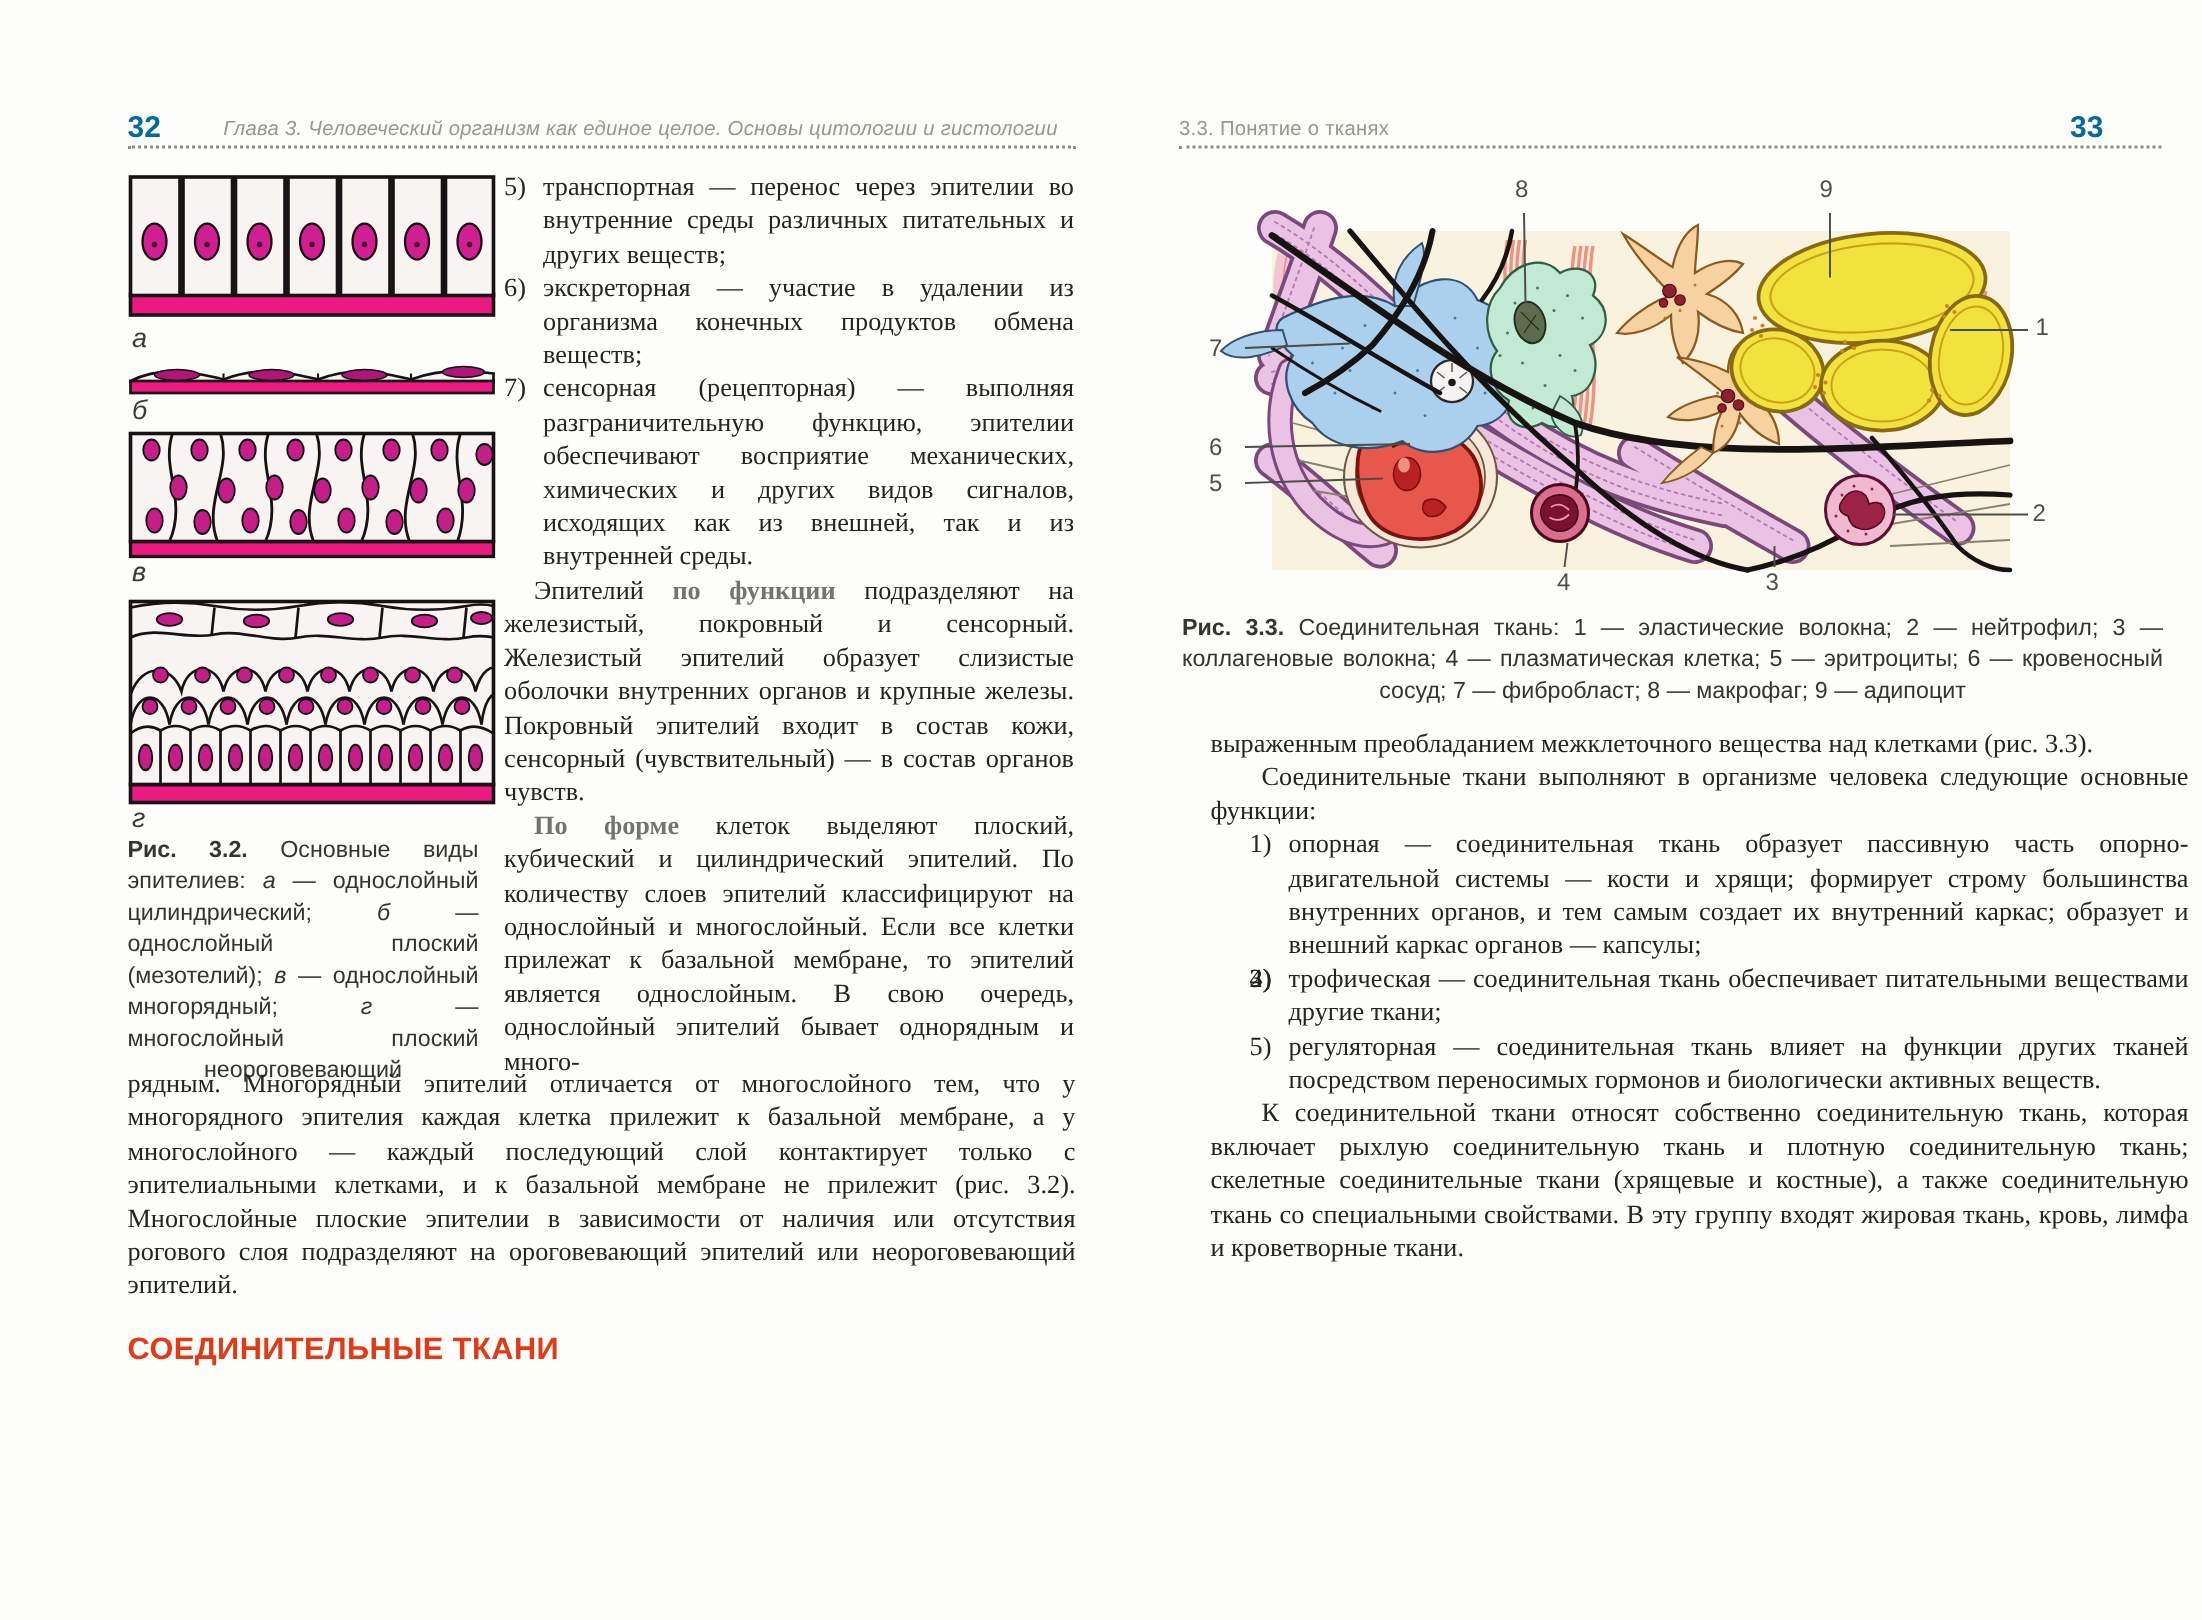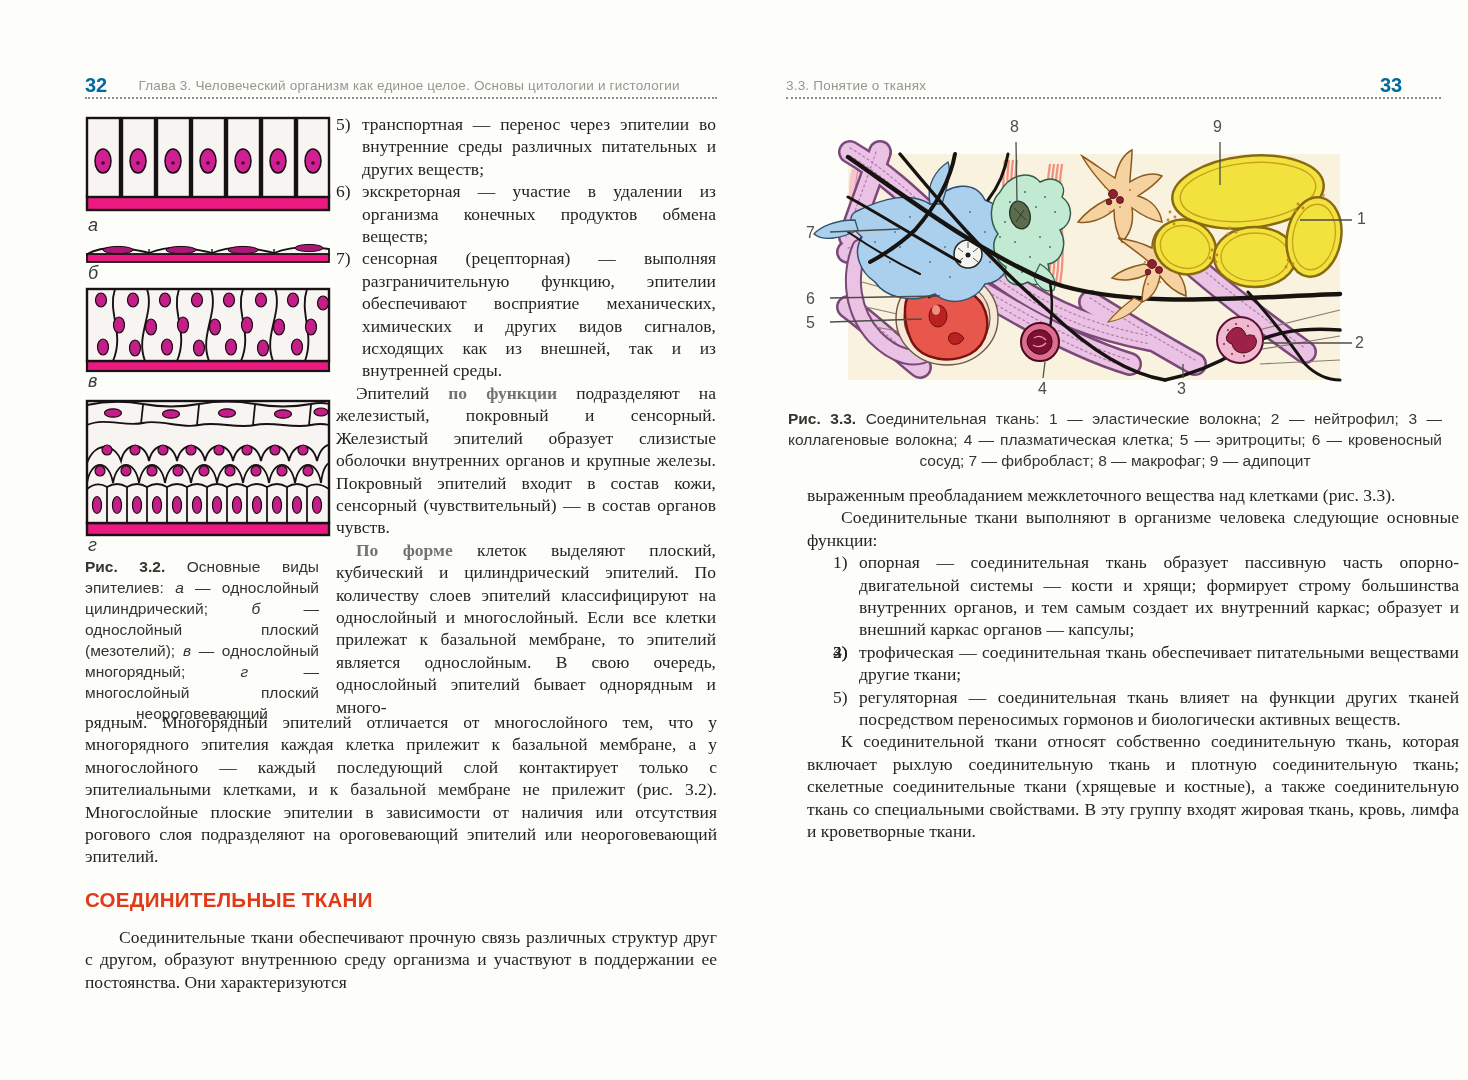--- a/index.html
+++ b/index.html
@@ -20,21 +20,21 @@
   .figlabel{font-style:italic;font-size:18px;color:#3a3a36;font-family:"Liberation Sans",sans-serif;}
   .numlabel{font-family:"Liberation Sans",sans-serif;font-size:16px;color:#50504a;}
   .heading{font-family:"Liberation Sans",sans-serif;font-weight:bold;font-size:20.5px;color:#e23a18;letter-spacing:.3px;}
 </style>
 </head>
 <body>
 
 <div id="page">
 
   <div class="abs pagenum" style="left:85px;top:74px;">32</div>
-  <div class="abs runhead" style="left:116px;top:78px;width:586px;text-align:center;">Глава 3. Человеческий организм как единое целое. Основы цитологии и гистологии</div>
+  <div class="abs runhead" style="left:134px;top:78px;width:586px;text-align:center;font-style:italic;">Глава 3. Человеческий организм как единое целое. Основы цитологии и гистологии</div>
   <div class="abs dotrule" style="left:85px;top:97px;width:632px;"></div>
 
   <svg class="abs" style="left:85px;top:116px;" width="246" height="98" viewBox="0 0 246 98">
     <rect x="2" y="80" width="242" height="14" fill="#ec1a80" stroke="#171214" stroke-width="2.4"></rect>
     <g fill="#f8f4f1" stroke="#171214" stroke-width="2.4">
       <rect x="2" y="2" width="33" height="79"></rect>
         <rect x="37" y="2" width="33" height="79"></rect>
       <rect x="72" y="2" width="33" height="79"></rect>
         <rect x="107" y="2" width="33" height="79"></rect>
       <rect x="142" y="2" width="33" height="79"></rect>
@@ -219,21 +219,20 @@
       <span>сенсорная (рецепторная) — выполняя разграничительную функцию, эпителии обеспечивают восприятие механических, химических и других видов сигналов, исходящих как из внешней, так и из внутренней среды.</span>
     </div>
     <div class="body-text" style="text-indent:20px;"><span>Эпителий </span><span class="red">по функции</span><span> подразделяют на железистый, покровный и сенсорный. Железистый эпителий образует слизистые оболочки внутренних органов и крупные железы. Покровный эпителий входит в состав кожи, сенсорный (чувствительный) — в состав органов чувств.</span></div>
     <div class="body-text" style="text-indent:20px;"><span class="red">По форме</span><span> клеток выделяют плоский, кубический и цилиндрический эпителий. По количеству слоев эпителий классифицируют на однослойный и многослойный. Если все клетки прилежат к базальной мембране, то эпителий является однослойным. В свою очередь, однослойный эпителий бывает однорядным и много-</span></div>
   </div>
 
   <div class="abs body-text" style="left:85px;top:711px;width:632px;">рядным. Многорядный эпителий отличается от многослойного тем, что у многорядного эпителия каждая клетка прилежит к базальной мембране, а у многослойного — каждый последующий слой контактирует только с эпителиальными клетками, и к базальной мембране не прилежит (рис. 3.2). Многослойные плоские эпителии в зависимости от наличия или отсутствия рогового слоя подразделяют на ороговевающий эпителий или неороговевающий эпителий.</div>
 
   <div class="abs heading" style="left:85px;top:888px;">СОЕДИНИТЕЛЬНЫЕ ТКАНИ</div>
 
-  <div class="abs body-text" style="left:85px;top:926px;width:632px;text-indent:34px;">Соединительные ткани обеспечивают прочную связь различных структур друг с другом, образуют внутреннюю среду организма и участвуют в поддержании ее постоянства. Они характеризуются</div>
 
   <div class="abs runhead" style="left:786px;top:78px;">3.3. Понятие о тканях</div>
   <div class="abs pagenum" style="left:1380px;top:74px;width:60px;text-align:left;">33</div>
   <div class="abs dotrule" style="left:786px;top:97px;width:655px;"></div>
 
   <svg class="abs" style="left:800px;top:112px;" width="575" height="295" viewBox="0 0 575 295">
     <rect x="48" y="42" width="492" height="226" fill="#f9f2df"></rect>
 
     <path d="M58,58 C50,90 64,120 54,152" fill="none" stroke="#f4c6d0" stroke-width="13"></path>
     <path d="M58,58 C50,90 64,120 54,152" fill="none" stroke="#d98fa5" stroke-width="1"></path>

